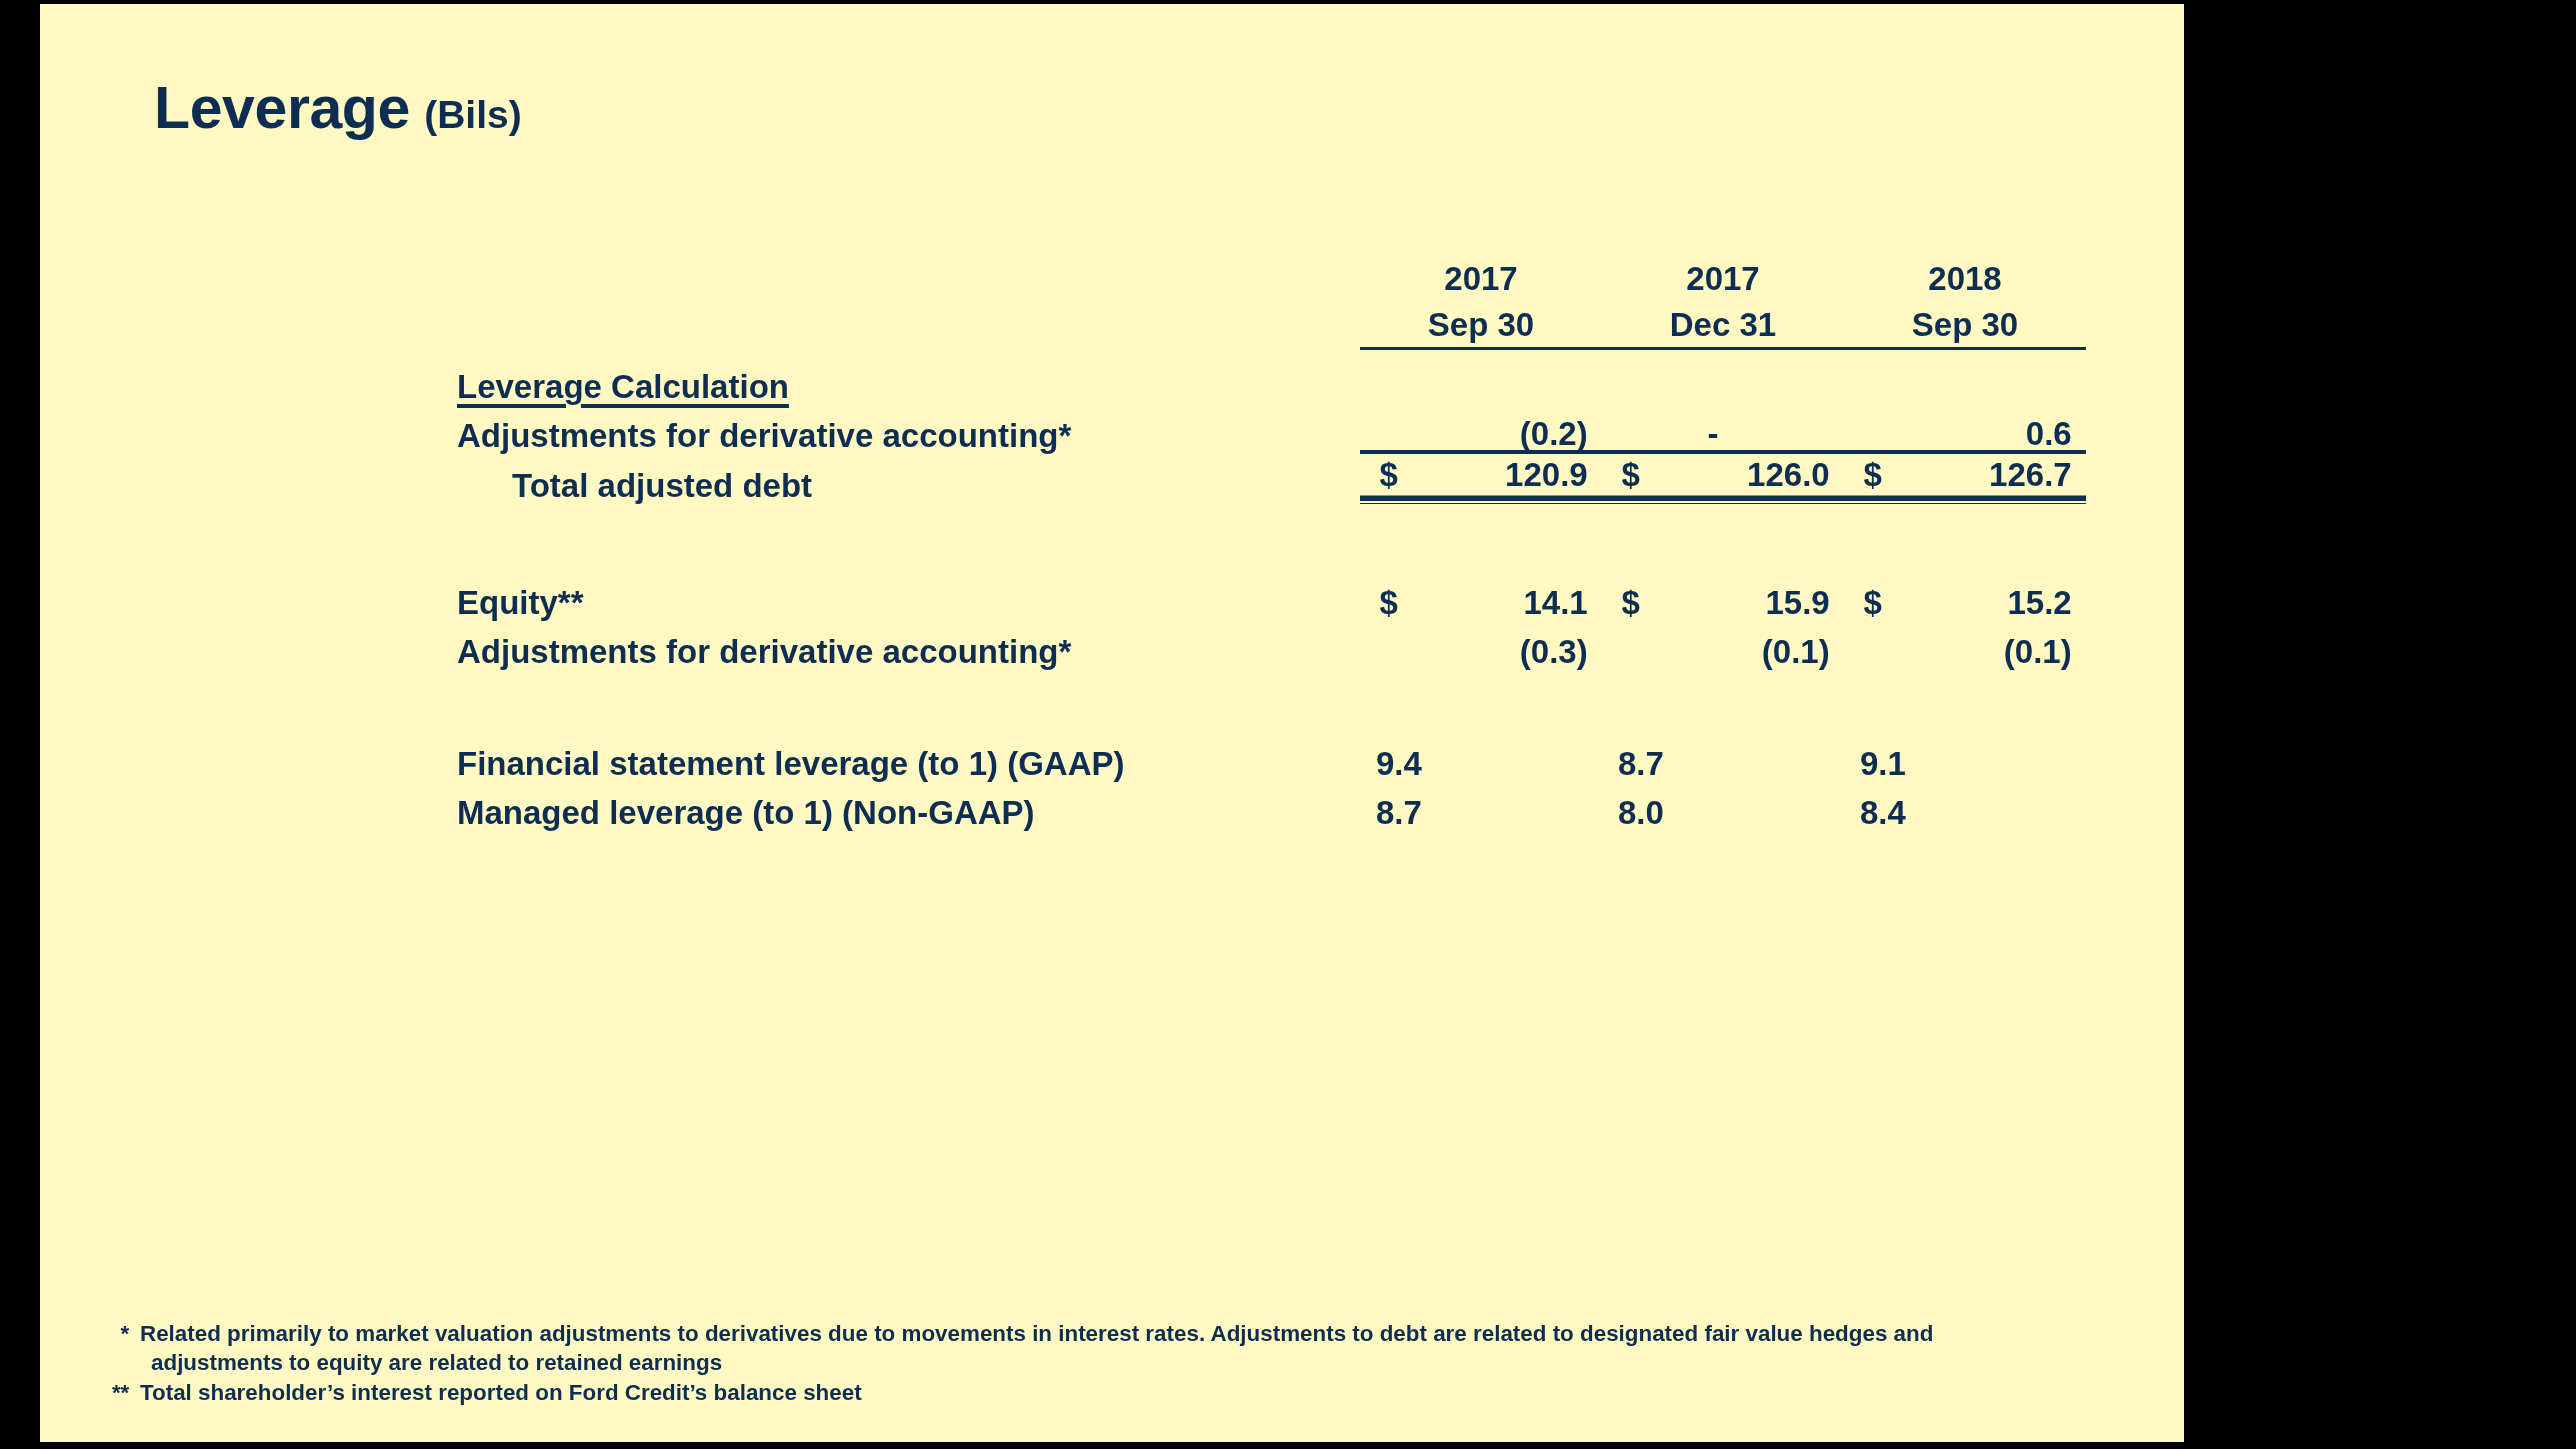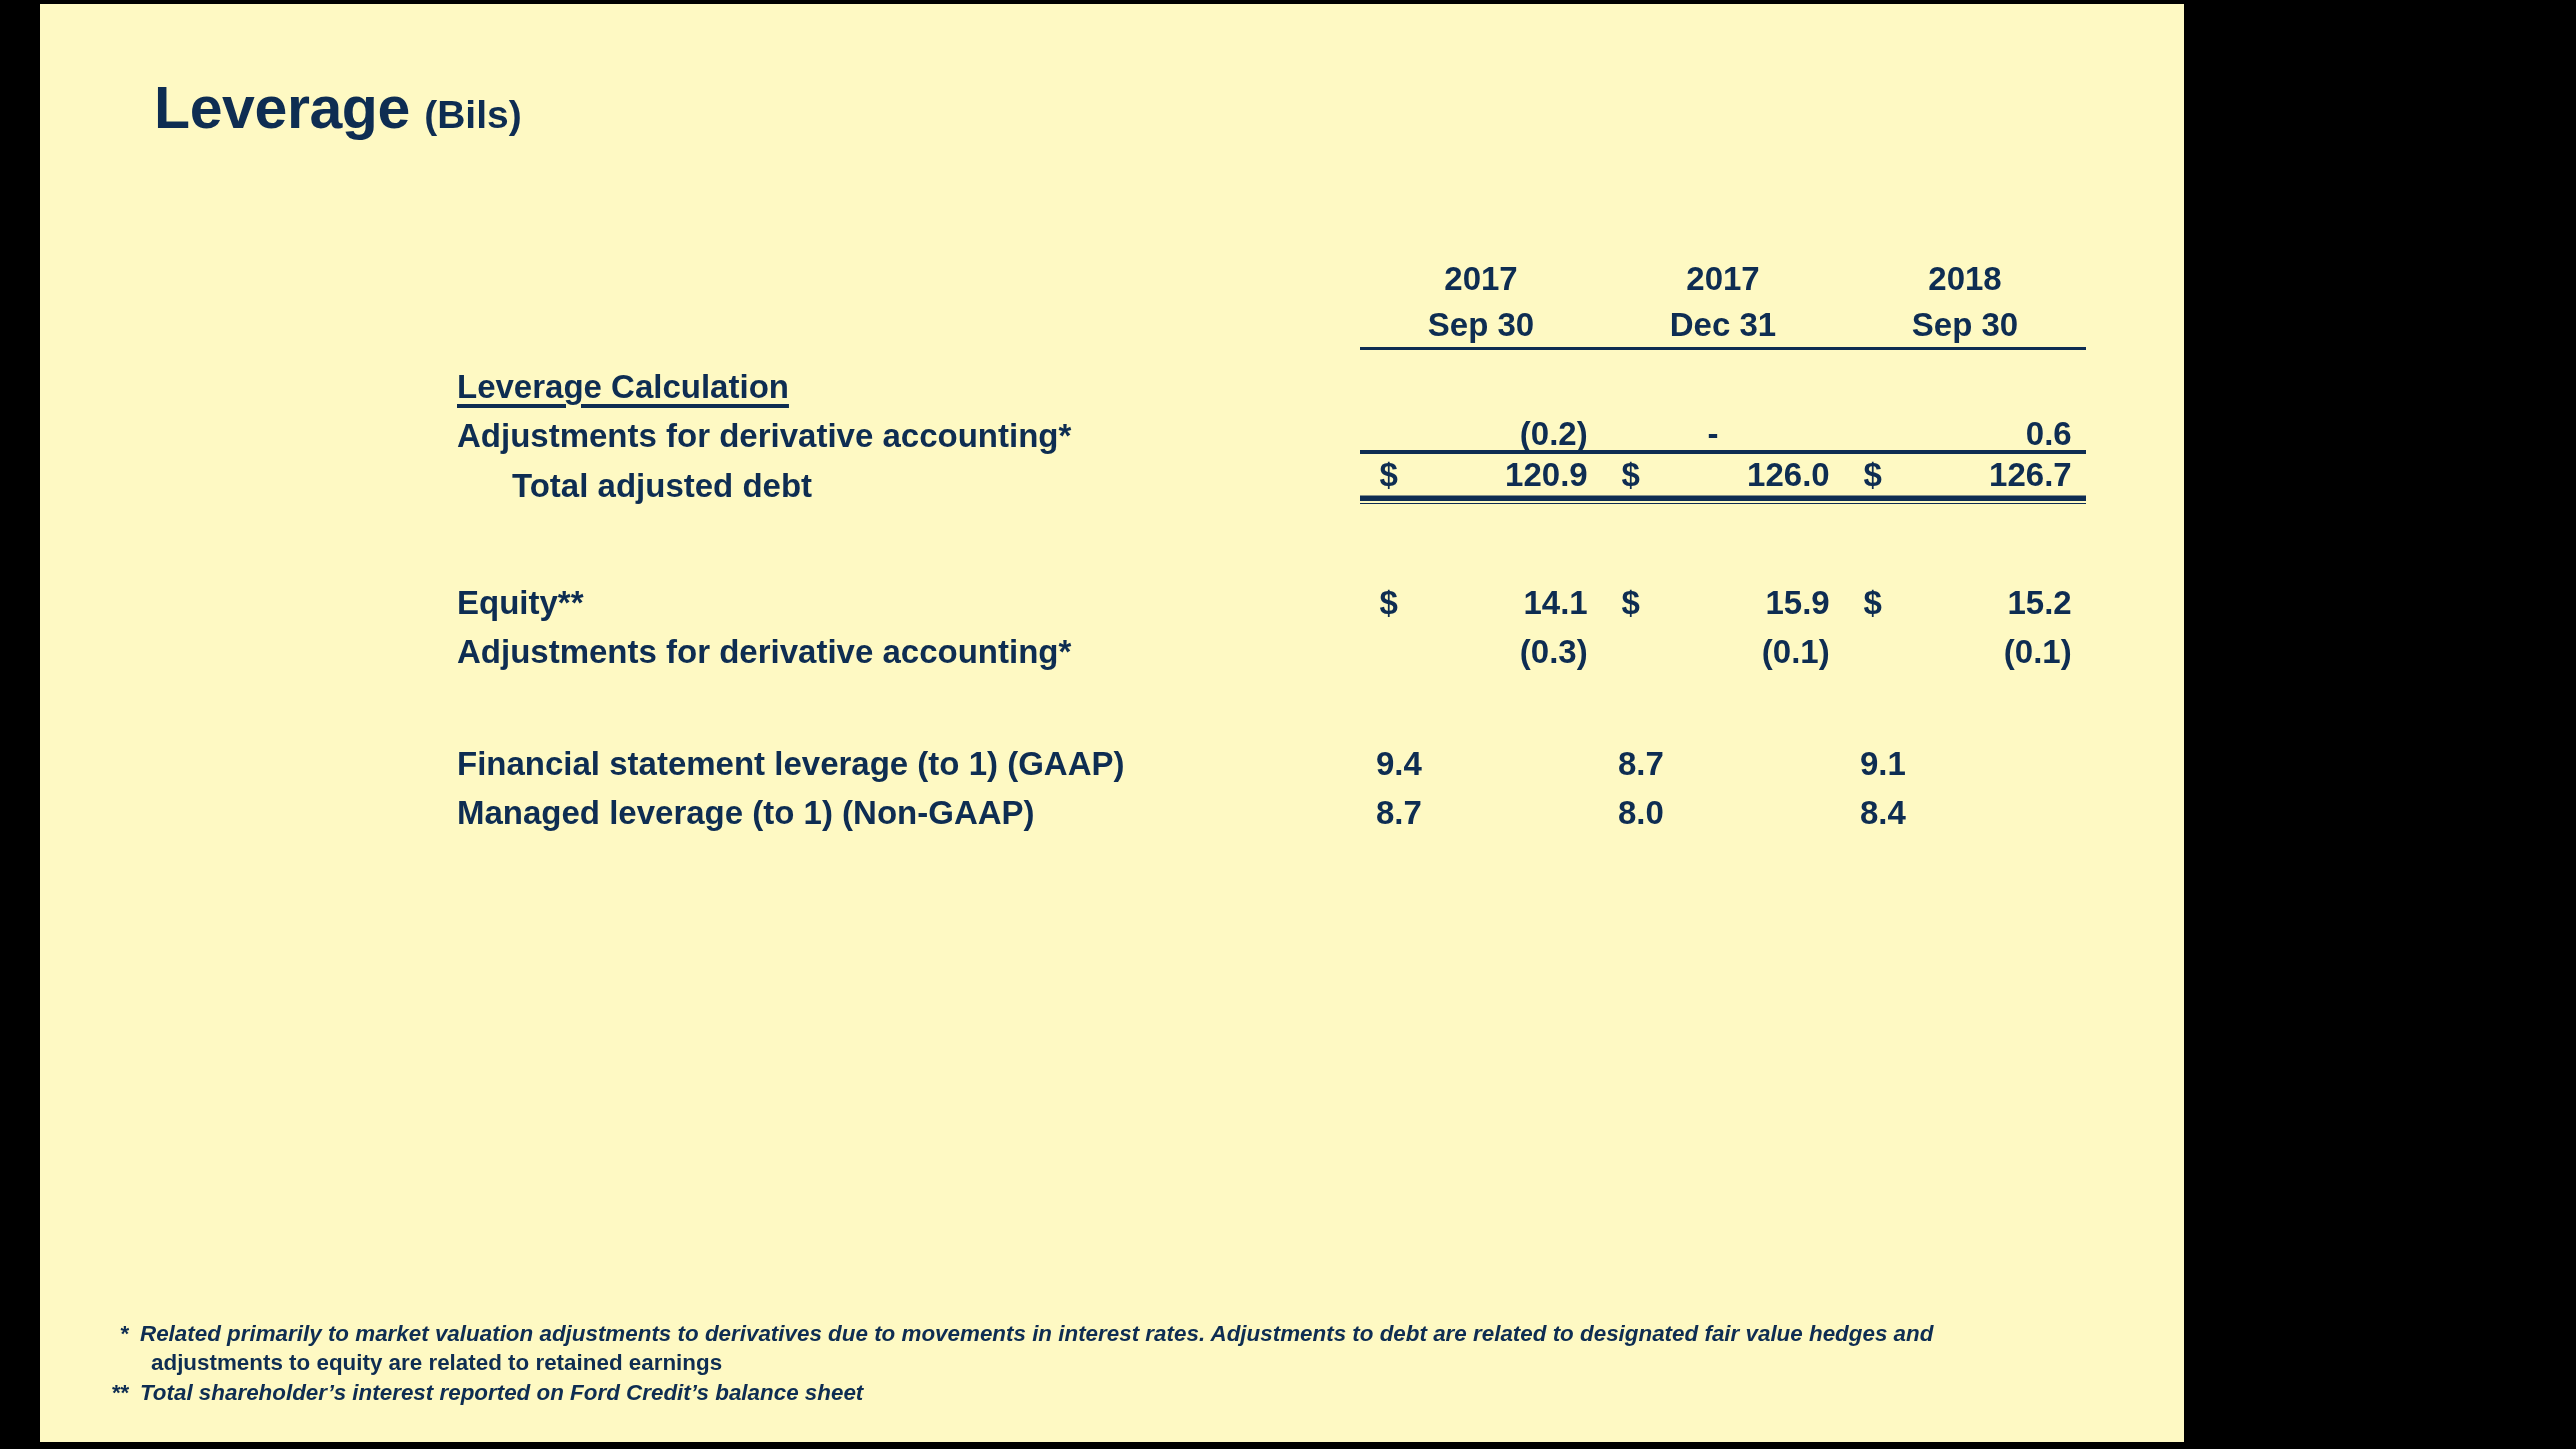--- a/index.html
+++ b/index.html
@@ -154,21 +154,21 @@
     display: flex;
     align-items: flex-start;
   }
   .fn-mark {
     width: 41px;
     flex: 0 0 41px;
     text-align: right;
     padding-right: 10.7px;
     box-sizing: border-box;
   }
-  .fn-text { flex: 1 1 auto; font-style: italic; }
+  .fn-text { flex: 1 1 auto; }
   .fn-cont { padding-left: 52px; }
 </style>
 </head>
 <body>
 
 <div class="letterbox-top"></div>
 
 <div class="slide">
 
   <div class="title-block">

